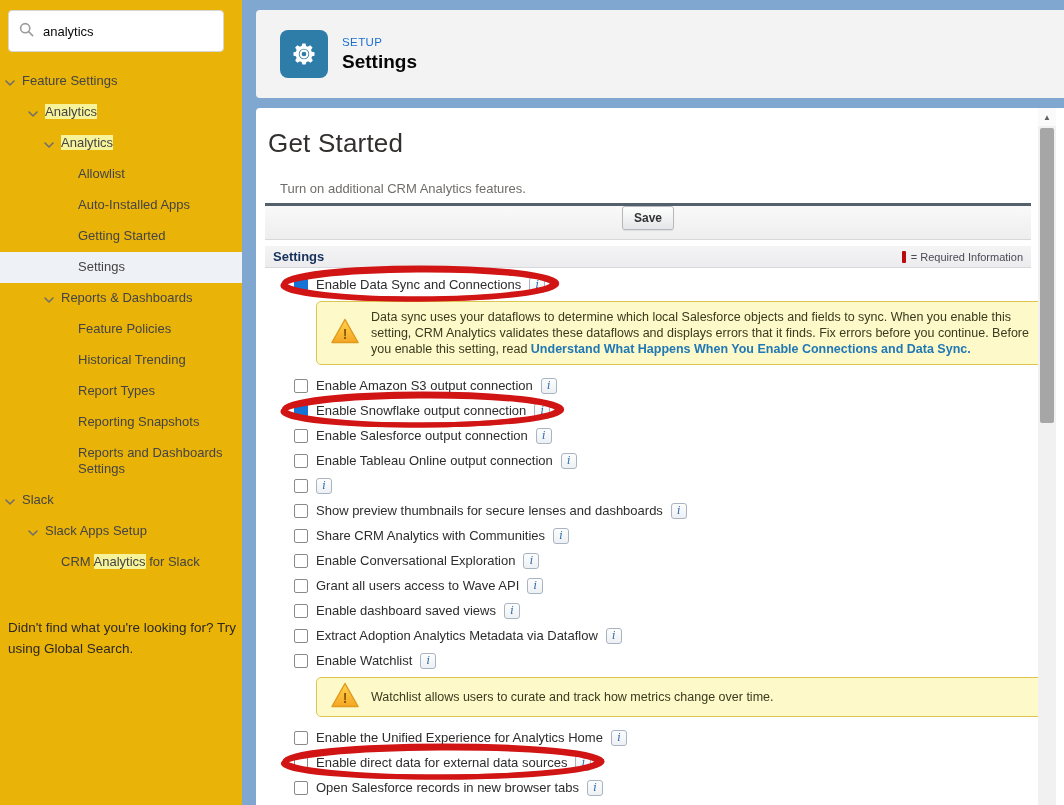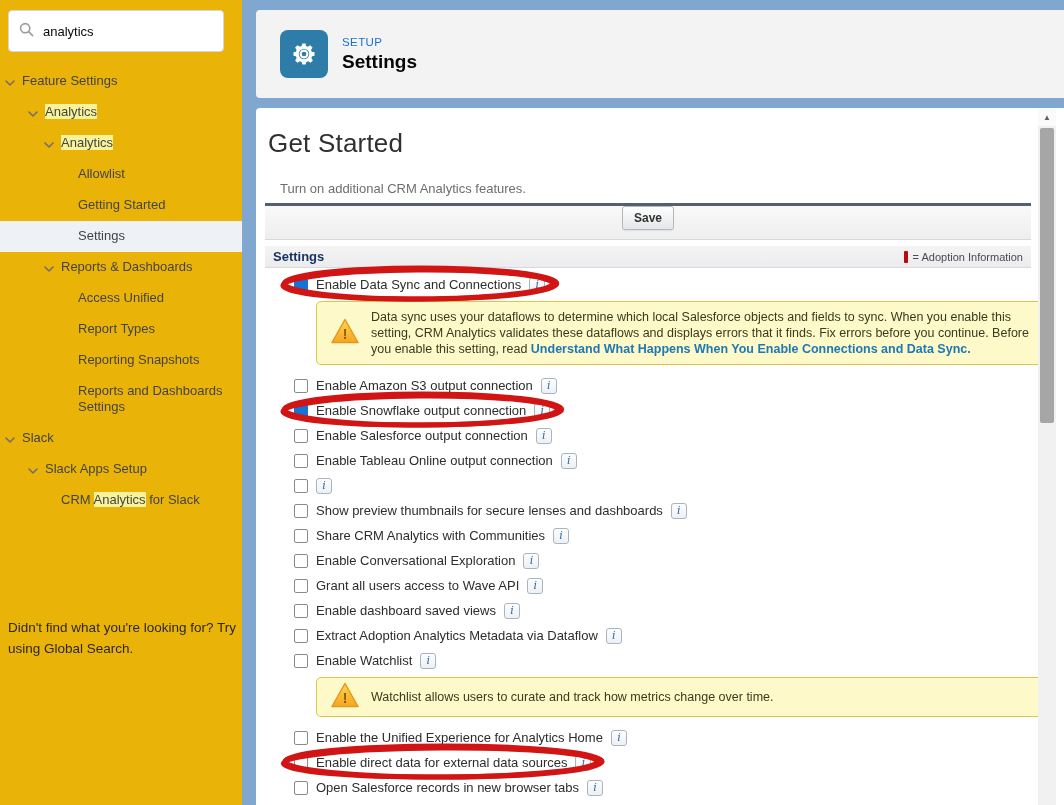--- a/index.html
+++ b/index.html
@@ -156,26 +156,28 @@
       <div class="tree-row lvl0"><span class="chev"><svg width="12" height="10" viewBox="0 0 12 10">
             <polyline points="2,3 6,7 10,3" fill="none" stroke="#706e6b" stroke-width="1.6" stroke-linecap="round" stroke-linejoin="round"></polyline>
           </svg></span><span>Feature Settings</span></div>
       <div class="tree-row lvl1"><span class="chev"><svg width="12" height="10" viewBox="0 0 12 10">
             <polyline points="2,3 6,7 10,3" fill="none" stroke="#706e6b" stroke-width="1.6" stroke-linecap="round" stroke-linejoin="round"></polyline>
           </svg></span><span><span class="hl">Analytics</span></span></div>
       <div class="tree-row lvl2"><span class="chev"><svg width="12" height="10" viewBox="0 0 12 10">
             <polyline points="2,3 6,7 10,3" fill="none" stroke="#706e6b" stroke-width="1.6" stroke-linecap="round" stroke-linejoin="round"></polyline>
           </svg></span><span><span class="hl">Analytics</span></span></div>
       <div class="tree-row lvl3"><span>Allowlist</span></div>
+      <div class="tree-row lvl3"><span>Auto-Installed Apps</span></div>
       <div class="tree-row lvl3"><span>Getting Started</span></div>
       <div class="tree-row lvl3 selected"><span>Settings</span></div>
       <div class="tree-row lvl2"><span class="chev"><svg width="12" height="10" viewBox="0 0 12 10">
             <polyline points="2,3 6,7 10,3" fill="none" stroke="#706e6b" stroke-width="1.6" stroke-linecap="round" stroke-linejoin="round"></polyline>
           </svg></span><span>Reports &amp; Dashboards</span></div>
-      <div class="tree-row lvl3"><span>Access Unified</span></div>
+      <div class="tree-row lvl3"><span>Feature Policies</span></div>
+      <div class="tree-row lvl3"><span>Historical Trending</span></div>
       <div class="tree-row lvl3"><span>Report Types</span></div>
       <div class="tree-row lvl3"><span>Reporting Snapshots</span></div>
       <div class="tree-row lvl3"><span>Reports and Dashboards Settings</span></div>
       <div class="tree-row lvl0"><span class="chev"><svg width="12" height="10" viewBox="0 0 12 10">
             <polyline points="2,3 6,7 10,3" fill="none" stroke="#706e6b" stroke-width="1.6" stroke-linecap="round" stroke-linejoin="round"></polyline>
           </svg></span><span>Slack</span></div>
       <div class="tree-row lvl1"><span class="chev"><svg width="12" height="10" viewBox="0 0 12 10">
             <polyline points="2,3 6,7 10,3" fill="none" stroke="#706e6b" stroke-width="1.6" stroke-linecap="round" stroke-linejoin="round"></polyline>
           </svg></span><span>Slack Apps Setup</span></div>
       <div class="tree-row lvl2"><span>CRM <span class="hl">Analytics</span> for Slack</span></div>
@@ -203,21 +205,21 @@
     <p class="desc">Turn on additional CRM Analytics features.</p>
 
     <section class="panel">
       <div class="toolbar">
         <button class="btn-save">Save</button>
       </div>
       <div class="section-bar">
         <span class="title">Settings</span>
         <span class="req-legend">
           <span class="req-bar"></span>
-          <span>= Adoption Information</span>
+          <span>= Required Information</span>
         </span>
       </div>
       <div class="rows">
           <div class="cb-row">
             <span class="cb checked"></span>
             <span class="cb-label">Enable Data Sync and Connections</span>
             <span class="info-icon">i</span>
             <svg class="circle-annot" viewBox="0 0 100 40" preserveAspectRatio="none" style="left: -14px; top: -8px; width: 281px; height: 40px;">
               <ellipse cx="50" cy="19.5" rx="48.5" ry="15.5" fill="none" stroke="#d11414" stroke-width="5" vector-effect="non-scaling-stroke"></ellipse>
               <ellipse cx="49" cy="20.5" rx="48" ry="14.5" fill="none" stroke="#d11414" stroke-width="5" vector-effect="non-scaling-stroke" transform="rotate(-1.2 50 20)"></ellipse>

